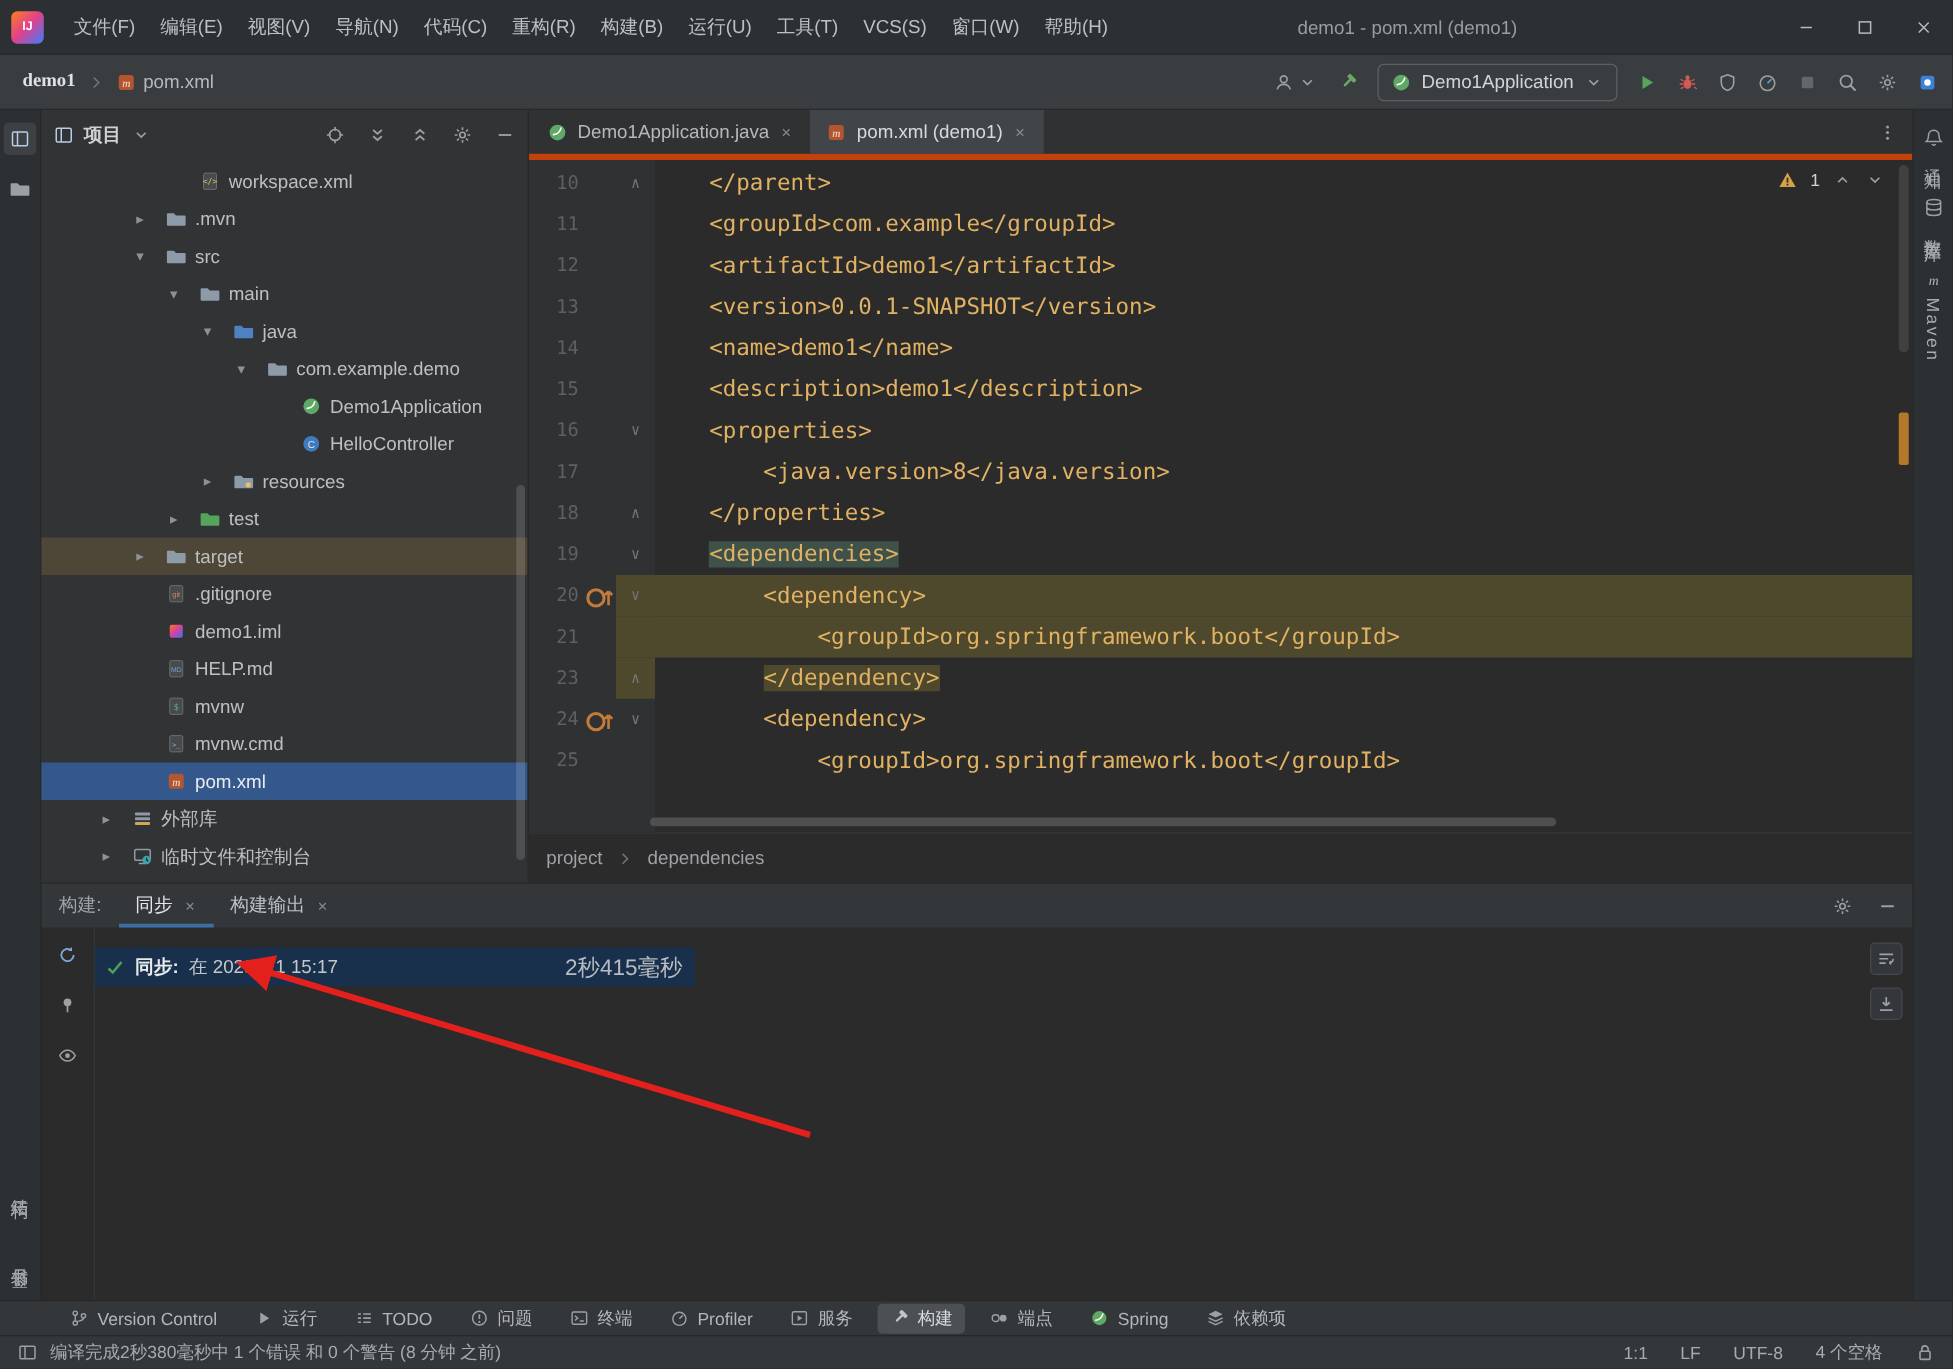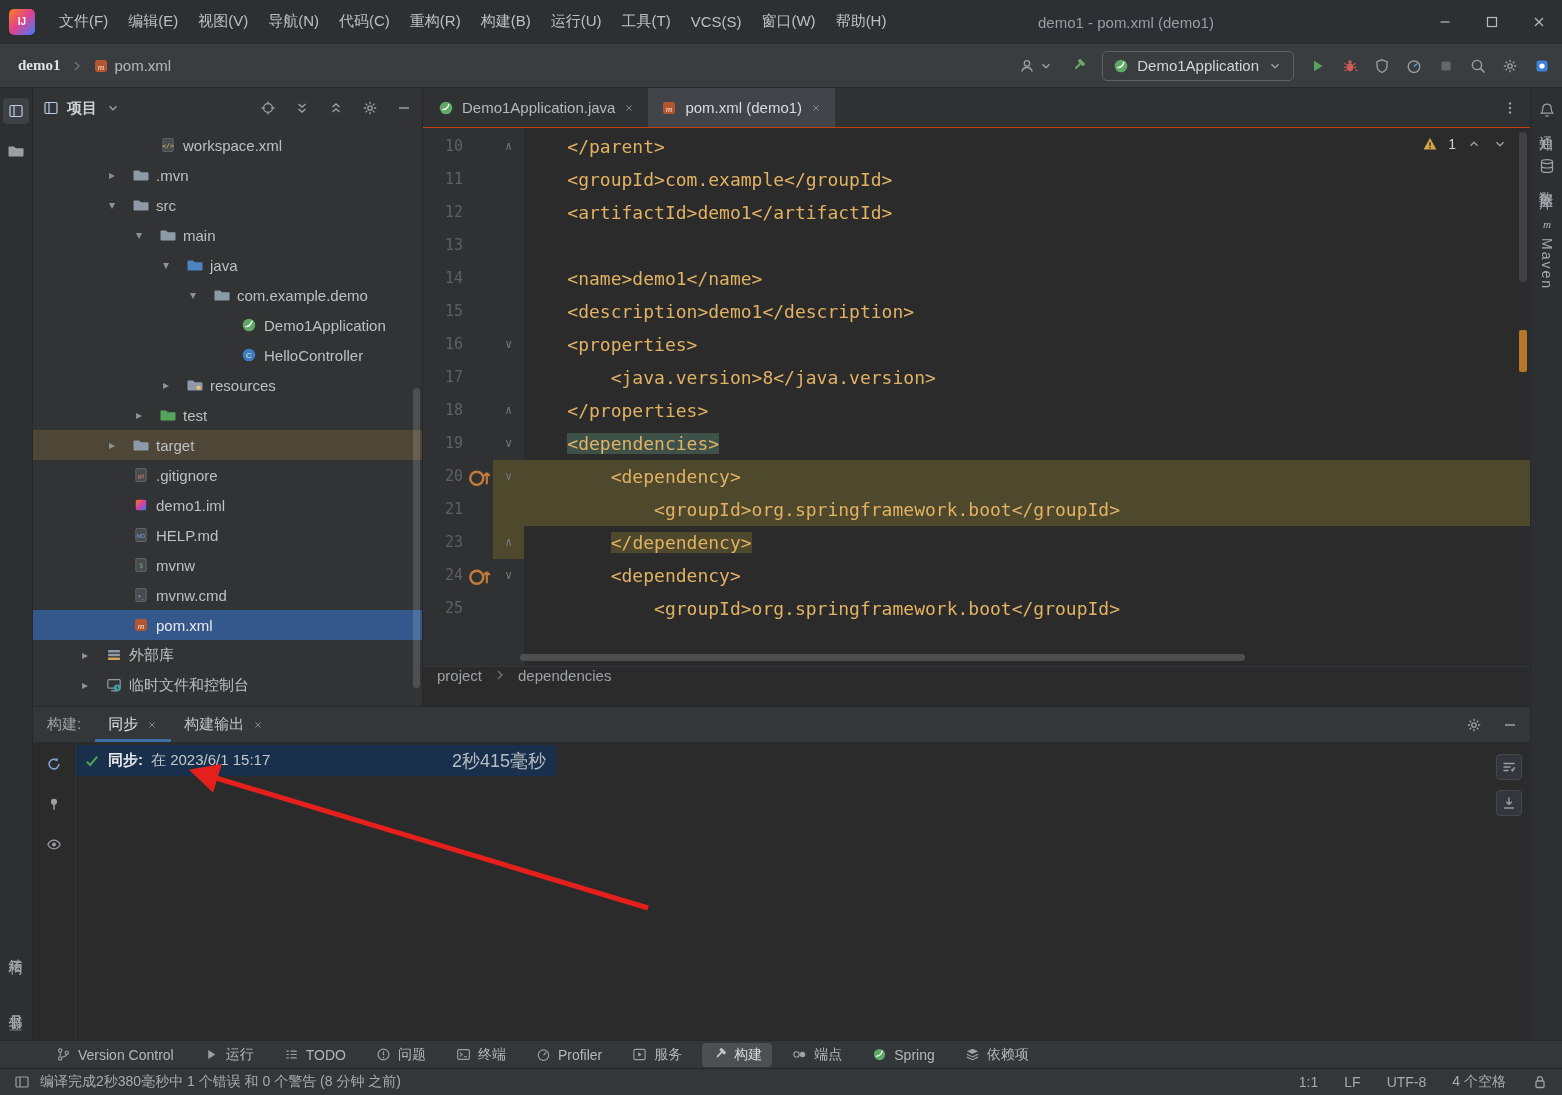--- a/index.html
+++ b/index.html
@@ -54,21 +54,21 @@
   .tree { flex:1; overflow:hidden; padding-top:2px; font-size:15px; color:#bcc0c3; }
   .tree-row { height:30px; display:flex; align-items:center; white-space:nowrap; }
   .tree-row.selected { background:#35588c; color:#e9ebee; }
   .tree-row.highlighted { background:#4e4636; }
   .tree-arrow { width:28px; text-align:left; padding-left:4px; color:#8f9295; font-size:12px; flex:none; }
   .tree-label { margin-left:7px; }
   .panel-scroll { position:absolute; right:2px; top:300px; width:7px; height:300px; background:rgba(255,255,255,.14); border-radius:4px; }
 
   
   .center { flex:1; display:flex; flex-direction:column; min-width:0; background:#2b2b2b; }
-  .tabs-bar { height:40px; background:#2f3133; border-bottom:1px solid #c2410c; display:flex; align-items:stretch; padding-left:2px; color:#b6b9bc; }
+  .tabs-bar { height:40px; background:#2f3133; border-bottom:5px solid #c2410c; display:flex; align-items:stretch; padding-left:2px; color:#b6b9bc; }
   .tab { display:flex; align-items:center; gap:8px; padding:0 13px; }
   .tab.active { background:#41454a; color:#d7dadd; }
   .tab-close svg { width:12px; height:12px; }
   .tabs-kebab { margin-left:auto; display:flex; align-items:center; padding:0 12px; }
 
   .editor { position:relative; height:538px; font-family:"DejaVu Sans Mono", monospace; font-size:18px; overflow:hidden; }
   .editor::before { content:''; position:absolute; left:0; top:0; bottom:0; width:101px; background:#2f3133; }
   .code-wrap { position:relative; padding-top:2px; }
   .code-line { height:33px; line-height:33px; display:flex; position:relative; }
   .code-line.bg-full { background:linear-gradient(to right, transparent 70px, #4e482c 70px); }
@@ -77,33 +77,33 @@
   .vcscol { width:26px; flex:none; display:flex; align-items:center; justify-content:center; }
   .foldcol { width:31px; flex:none; text-align:center; color:#72767a; font-size:12px; }
   .ctext { white-space:pre; color:#e2b263; }
   .hl-tag { background:#3f524a; }
   .hl-olive { background:#4e482c; }
   .editor-widget { position:absolute; top:8px; right:22px; display:flex; align-items:center; gap:10px; color:#cfd2d5; font-size:14px; font-family:"Liberation Sans",sans-serif; }
   .vscroll { position:absolute; top:0; right:0; bottom:0; width:14px; }
   .vscroll .thumb { position:absolute; top:4px; right:3px; width:8px; height:150px; background:rgba(255,255,255,.10); border-radius:4px; }
   .vscroll .mark { position:absolute; top:202px; right:3px; width:8px; height:42px; background:#b5772a; border-radius:2px; }
   .hscroll { position:absolute; bottom:5px; left:97px; width:725px; height:7px; background:rgba(140,143,146,.35); border-radius:4px; }
-  .editor-crumbs { height:40px; display:flex; align-items:flex-start; gap:10px; padding-left:14px; color:#9ea1a5; border-top:1px solid #35383b; font-size:15px; }
+  .editor-crumbs { height:40px; display:flex; align-items:center; gap:10px; padding-left:14px; color:#9ea1a5; border-top:1px solid #35383b; font-size:15px; }
 
   
   .build-panel { height:334px; background:#2b2b2b; border-top:1px solid #26282a; display:flex; flex-direction:column; }
   .build-header { height:35px; background:#34373a; display:flex; align-items:stretch; color:#bfc2c5; }
   .build-caption { display:flex; align-items:center; padding:0 14px; color:#9fa3a6; }
   .btab { display:flex; align-items:center; gap:8px; padding:0 13px; }
   .btab.active { color:#e2e4e7; box-shadow:inset 0 -3px 0 #3a6ea5; }
   .bh-actions { margin-left:auto; display:flex; align-items:center; gap:20px; padding-right:12px; }
   .build-body { flex:1; display:flex; position:relative; }
   .build-strip { width:43px; border-right:1px solid #323538; display:flex; flex-direction:column; align-items:center; padding-top:14px; gap:24px; }
   .build-content { flex:1; position:relative; }
-  .result-row { position:absolute; left:0; top:3px; width:480px; height:31px; background:#18304b;
+  .result-row { position:absolute; left:0; top:16px; width:480px; height:31px; background:#18304b;
                 display:flex; align-items:center; gap:8px; padding:0 10px 0 8px; color:#c3c7cb; }
   .result-status { font-weight:bold; color:#e8eaec; }
   .result-duration { margin-left:auto; color:#b9bdc1; font-size:18px; }
   .build-right { position:absolute; right:8px; top:12px; display:flex; flex-direction:column; gap:10px; }
   .sq-btn { width:26px; height:26px; display:flex; align-items:center; justify-content:center; background:#33363a; border:1px solid #45484c; border-radius:4px; }
 
   
   .toolwindow-bar { height:28px; background:#34373a; border-top:1px solid #26282a; display:flex; align-items:center; gap:10px; padding-left:46px; font-size:14px; color:#b4b7ba; }
   .tw-item { display:flex; align-items:center; gap:7px; padding:2px 10px; border-radius:4px; height:24px; }
   .tw-item.active { background:#4c5053; color:#d8dbde; }
@@ -598,20 +598,21 @@
               <div class="code-line">
                 <span class="lnum">12</span>
                 <span class="vcscol"></span>
                 <span class="foldcol"></span>
                 <span class="ctext">    &lt;artifactId&gt;demo1&lt;/artifactId&gt;</span>
               </div>
               <div class="code-line">
                 <span class="lnum">13</span>
                 <span class="vcscol"></span>
                 <span class="foldcol"></span>
+                <span class="ctext">    &lt;version&gt;0.0.1-SNAPSHOT&lt;/version&gt;</span>
               </div>
               <div class="code-line">
                 <span class="lnum">14</span>
                 <span class="vcscol"></span>
                 <span class="foldcol"></span>
                 <span class="ctext">    &lt;name&gt;demo1&lt;/name&gt;</span>
               </div>
               <div class="code-line">
                 <span class="lnum">15</span>
                 <span class="vcscol"></span>

